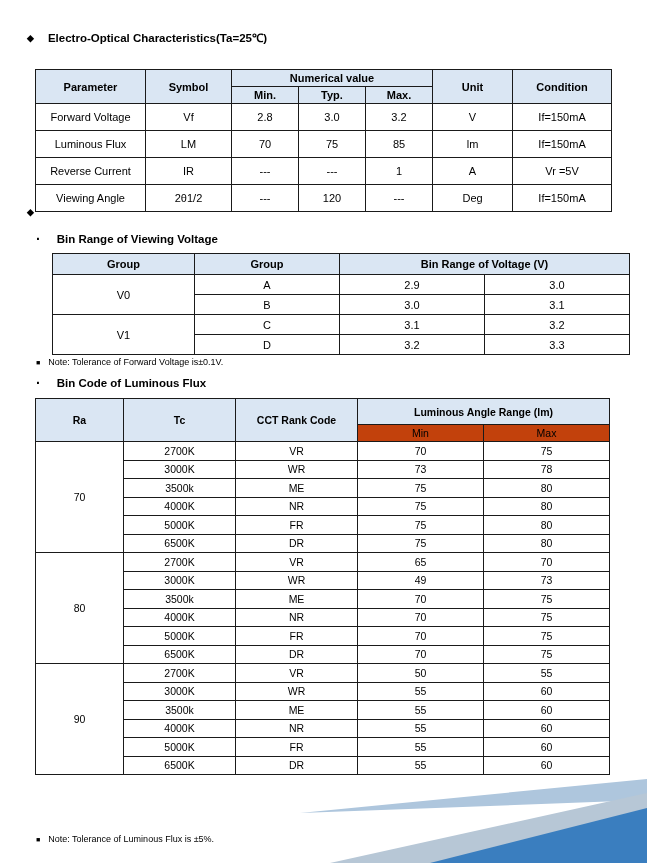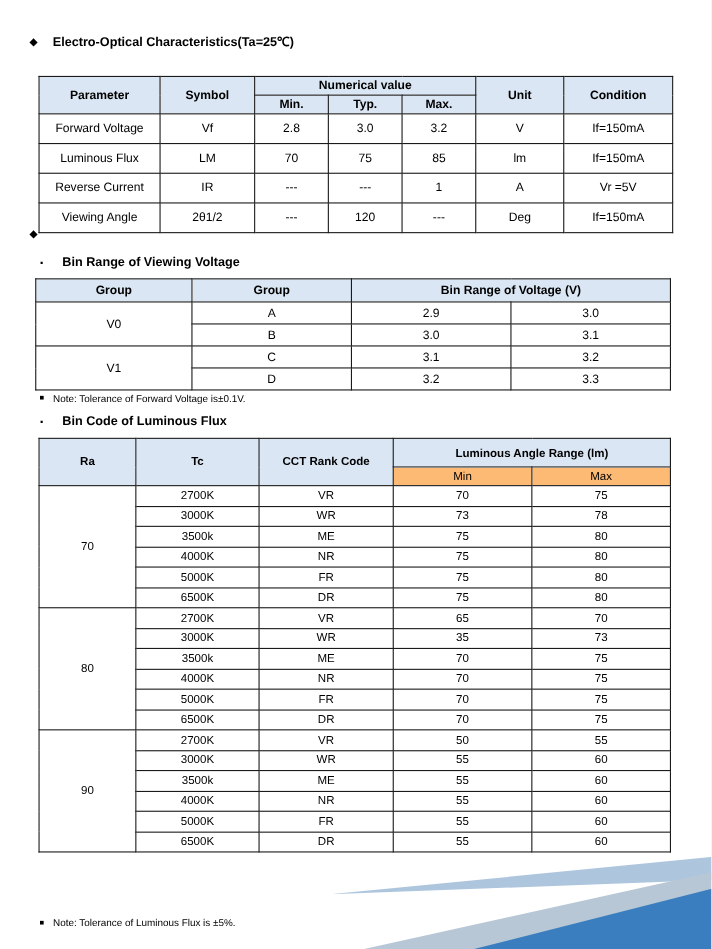--- a/index.html
+++ b/index.html
@@ -21,21 +21,21 @@
   th { background:#dae6f3; font-weight:bold; }
 
   .tbl1 .hr { height:17px; }
   .tbl1 .dr { height:27px; }
   .tbl2 .hr { height:21px; }
   .tbl2 .dr { height:20px; }
   .tbl3 td, .tbl3 th { font-size:10.5px; }
   .tbl3 .hr1 { height:26px; }
   .tbl3 .hr2 { height:17px; }
   .tbl3 .dr { height:18.5px; }
-  .tbl3 .subhead { background:#fdba74; font-weight:normal; }
+  .tbl3 .subhead { background:#c2410c; font-weight:normal; }
 
   .deco { position:absolute; }
   .deco-band { right:0; bottom:50px; width:347px; height:34px; background:#aec6dd;
     clip-path:polygon(0 100%, 100% 0, 100% 62%); }
   .deco-gray { right:0; bottom:0; width:317px; height:70px; background:#b7c7d6;
     clip-path:polygon(0 100%, 100% 0, 100% 100%); }
   .deco-blue { right:0; bottom:0; width:217px; height:55px; background:#3a7ebf;
     clip-path:polygon(0 100%, 100% 0, 100% 100%); }
 </style>
 </head>
@@ -112,21 +112,21 @@
 
   <div class="heading" style="left:27px; top:207px;">
     <span class="diamond">◆</span>
   </div>
 
   <div class="subheading" style="left:36px; top:231px;">
     <span class="dot">·</span>
     <span>Bin Range of Viewing Voltage</span>
   </div>
 
-  <table class="tbl2" style="left:32px; top:253px; width:577px;">
+  <table class="tbl2" style="left:52px; top:253px; width:577px;">
     <colgroup>
       <col style="width:142px">
         <col style="width:145px">
         <col style="width:145px">
         <col style="width:145px">
     </colgroup>
     <tbody>
       <tr class="hr">
         <th>Group</th>
         <th>Group</th>
@@ -228,21 +228,21 @@
       <tr class="dr">
         <td rowspan="6">80</td>
         <td>2700K</td>
         <td>VR</td>
         <td>65</td>
         <td>70</td>
       </tr>
       <tr class="dr">
         <td>3000K</td>
         <td>WR</td>
-        <td>35</td>
+        <td>49</td>
         <td>73</td>
       </tr>
       <tr class="dr">
         <td>3500k</td>
         <td>ME</td>
         <td>70</td>
         <td>75</td>
       </tr>
       <tr class="dr">
         <td>4000K</td>

